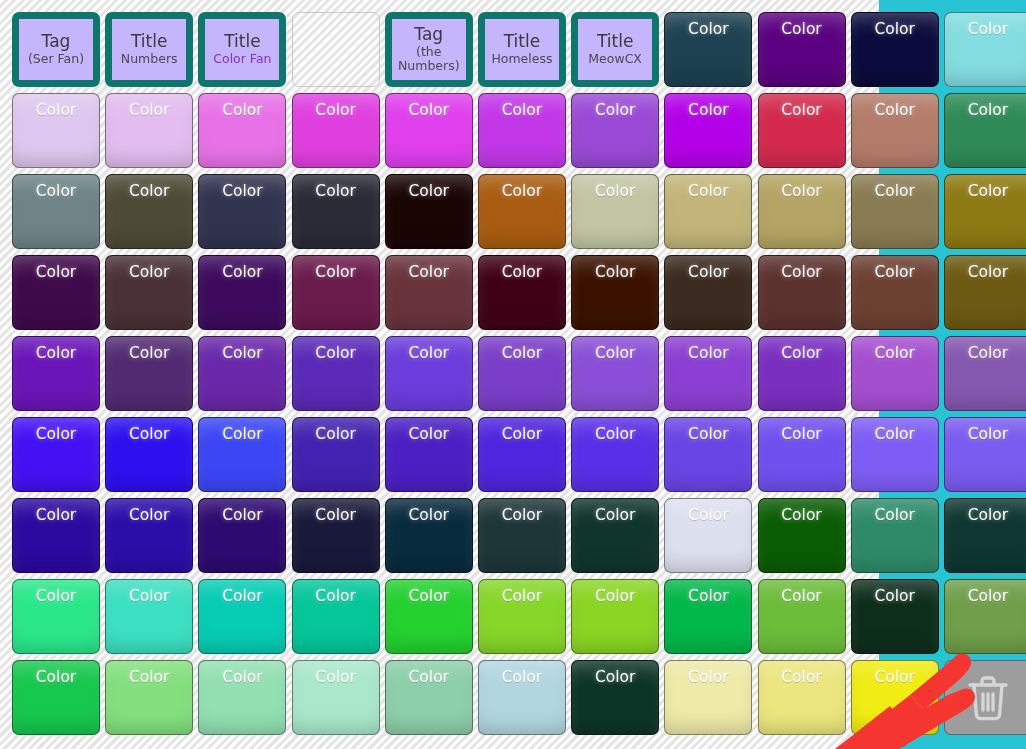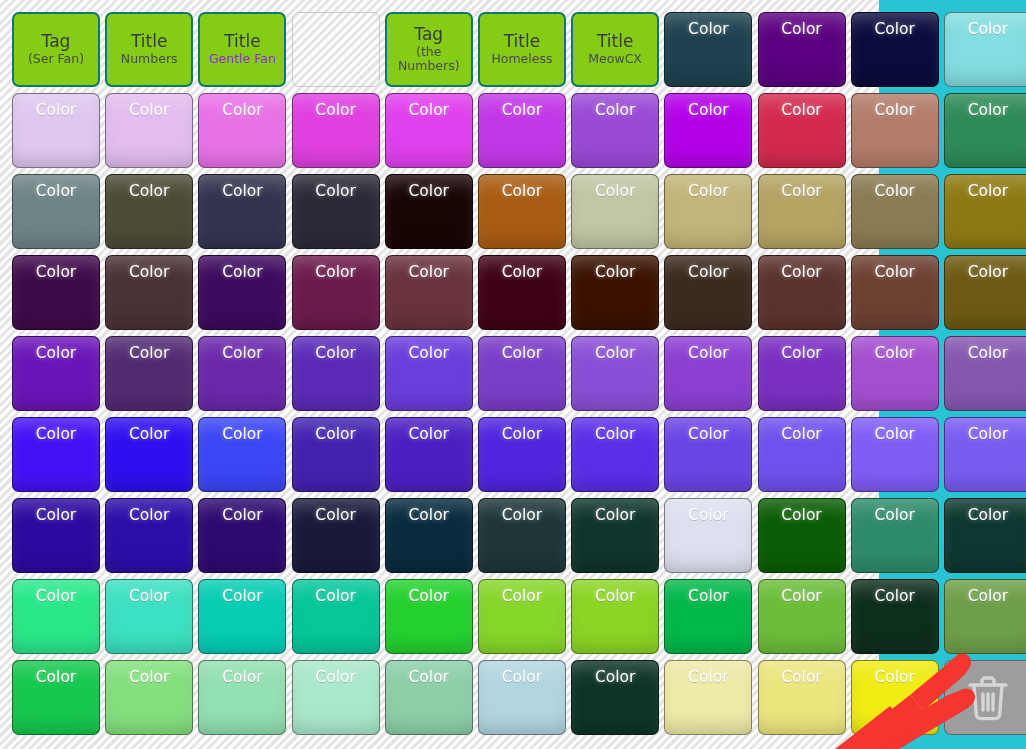--- a/index.html
+++ b/index.html
@@ -45,22 +45,22 @@
     font-size:15.5px;
     line-height:1;
     margin-top:9px;
     color:#ffffff;
     text-shadow:0 0 4px rgba(255,255,255,0.55),0 1px 1px rgba(0,0,0,0.25);
     pointer-events:none;
   }
   
   .card{
     width:88px;height:75px;box-sizing:border-box;
-    border:2px solid #0f766e;border-radius:7px;
-    background:#84cc16;
+    border:7px solid #0f766e;border-radius:7px;
+    background:#c4b5fd;
     display:flex;flex-direction:column;
     align-items:center;justify-content:center;
     gap:1px;
   }
   .card.empty{border:1px solid #c9c9c9;background:transparent;}
   .card .k{font-size:17px;color:#3a3a3a;line-height:1.05;text-align:center;}
   .card .v{font-size:12.5px;color:#4a4a4a;line-height:1.15;text-align:center;}
   .card .v.accent{color:#8b2fc9;}
   
   .trash{
@@ -85,21 +85,21 @@
     <div class="card">
       <div class="k">Tag</div>
       <div class="v">(Ser Fan)</div>
     </div>
     <div class="card">
       <div class="k">Title</div>
       <div class="v">Numbers</div>
     </div>
     <div class="card">
       <div class="k">Title</div>
-      <div class="v accent">Gentle Fan</div>
+      <div class="v accent">Color Fan</div>
     </div>
     <div class="card empty"></div>
     <div class="card">
       <div class="k">Tag</div>
       <div class="v">(the Numbers)</div>
     </div>
     <div class="card">
       <div class="k">Title</div>
       <div class="v">Homeless</div>
     </div>

